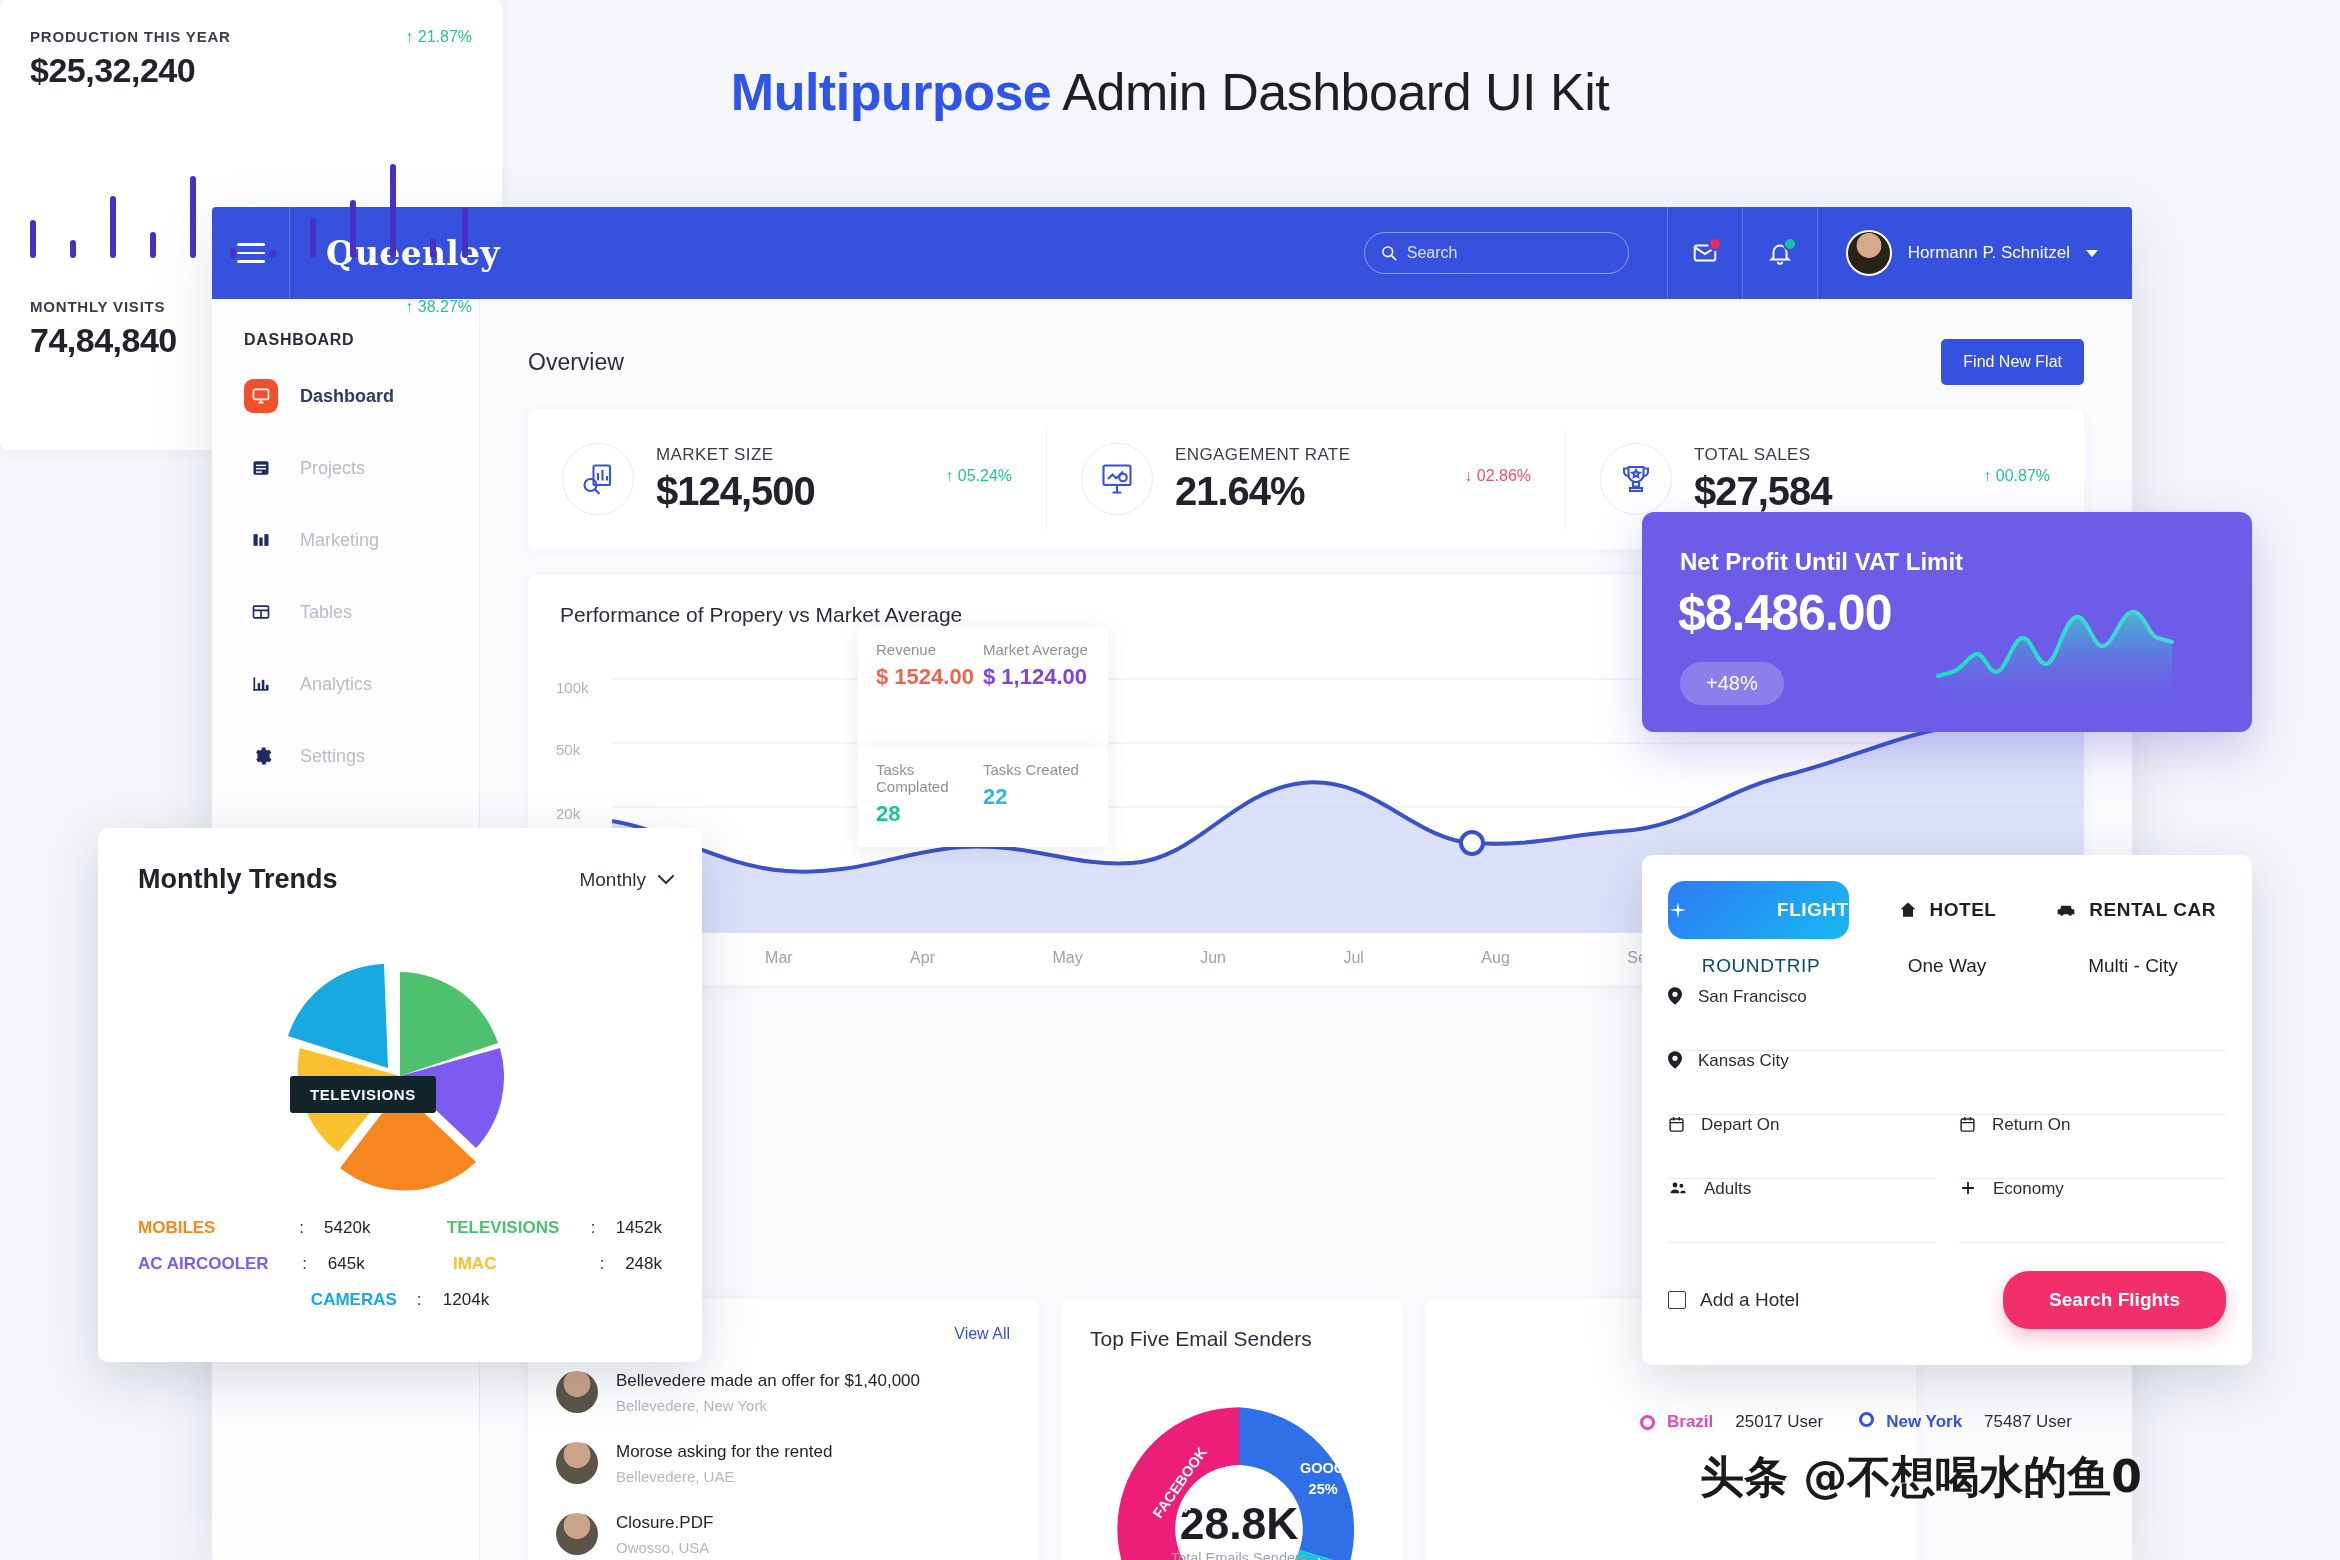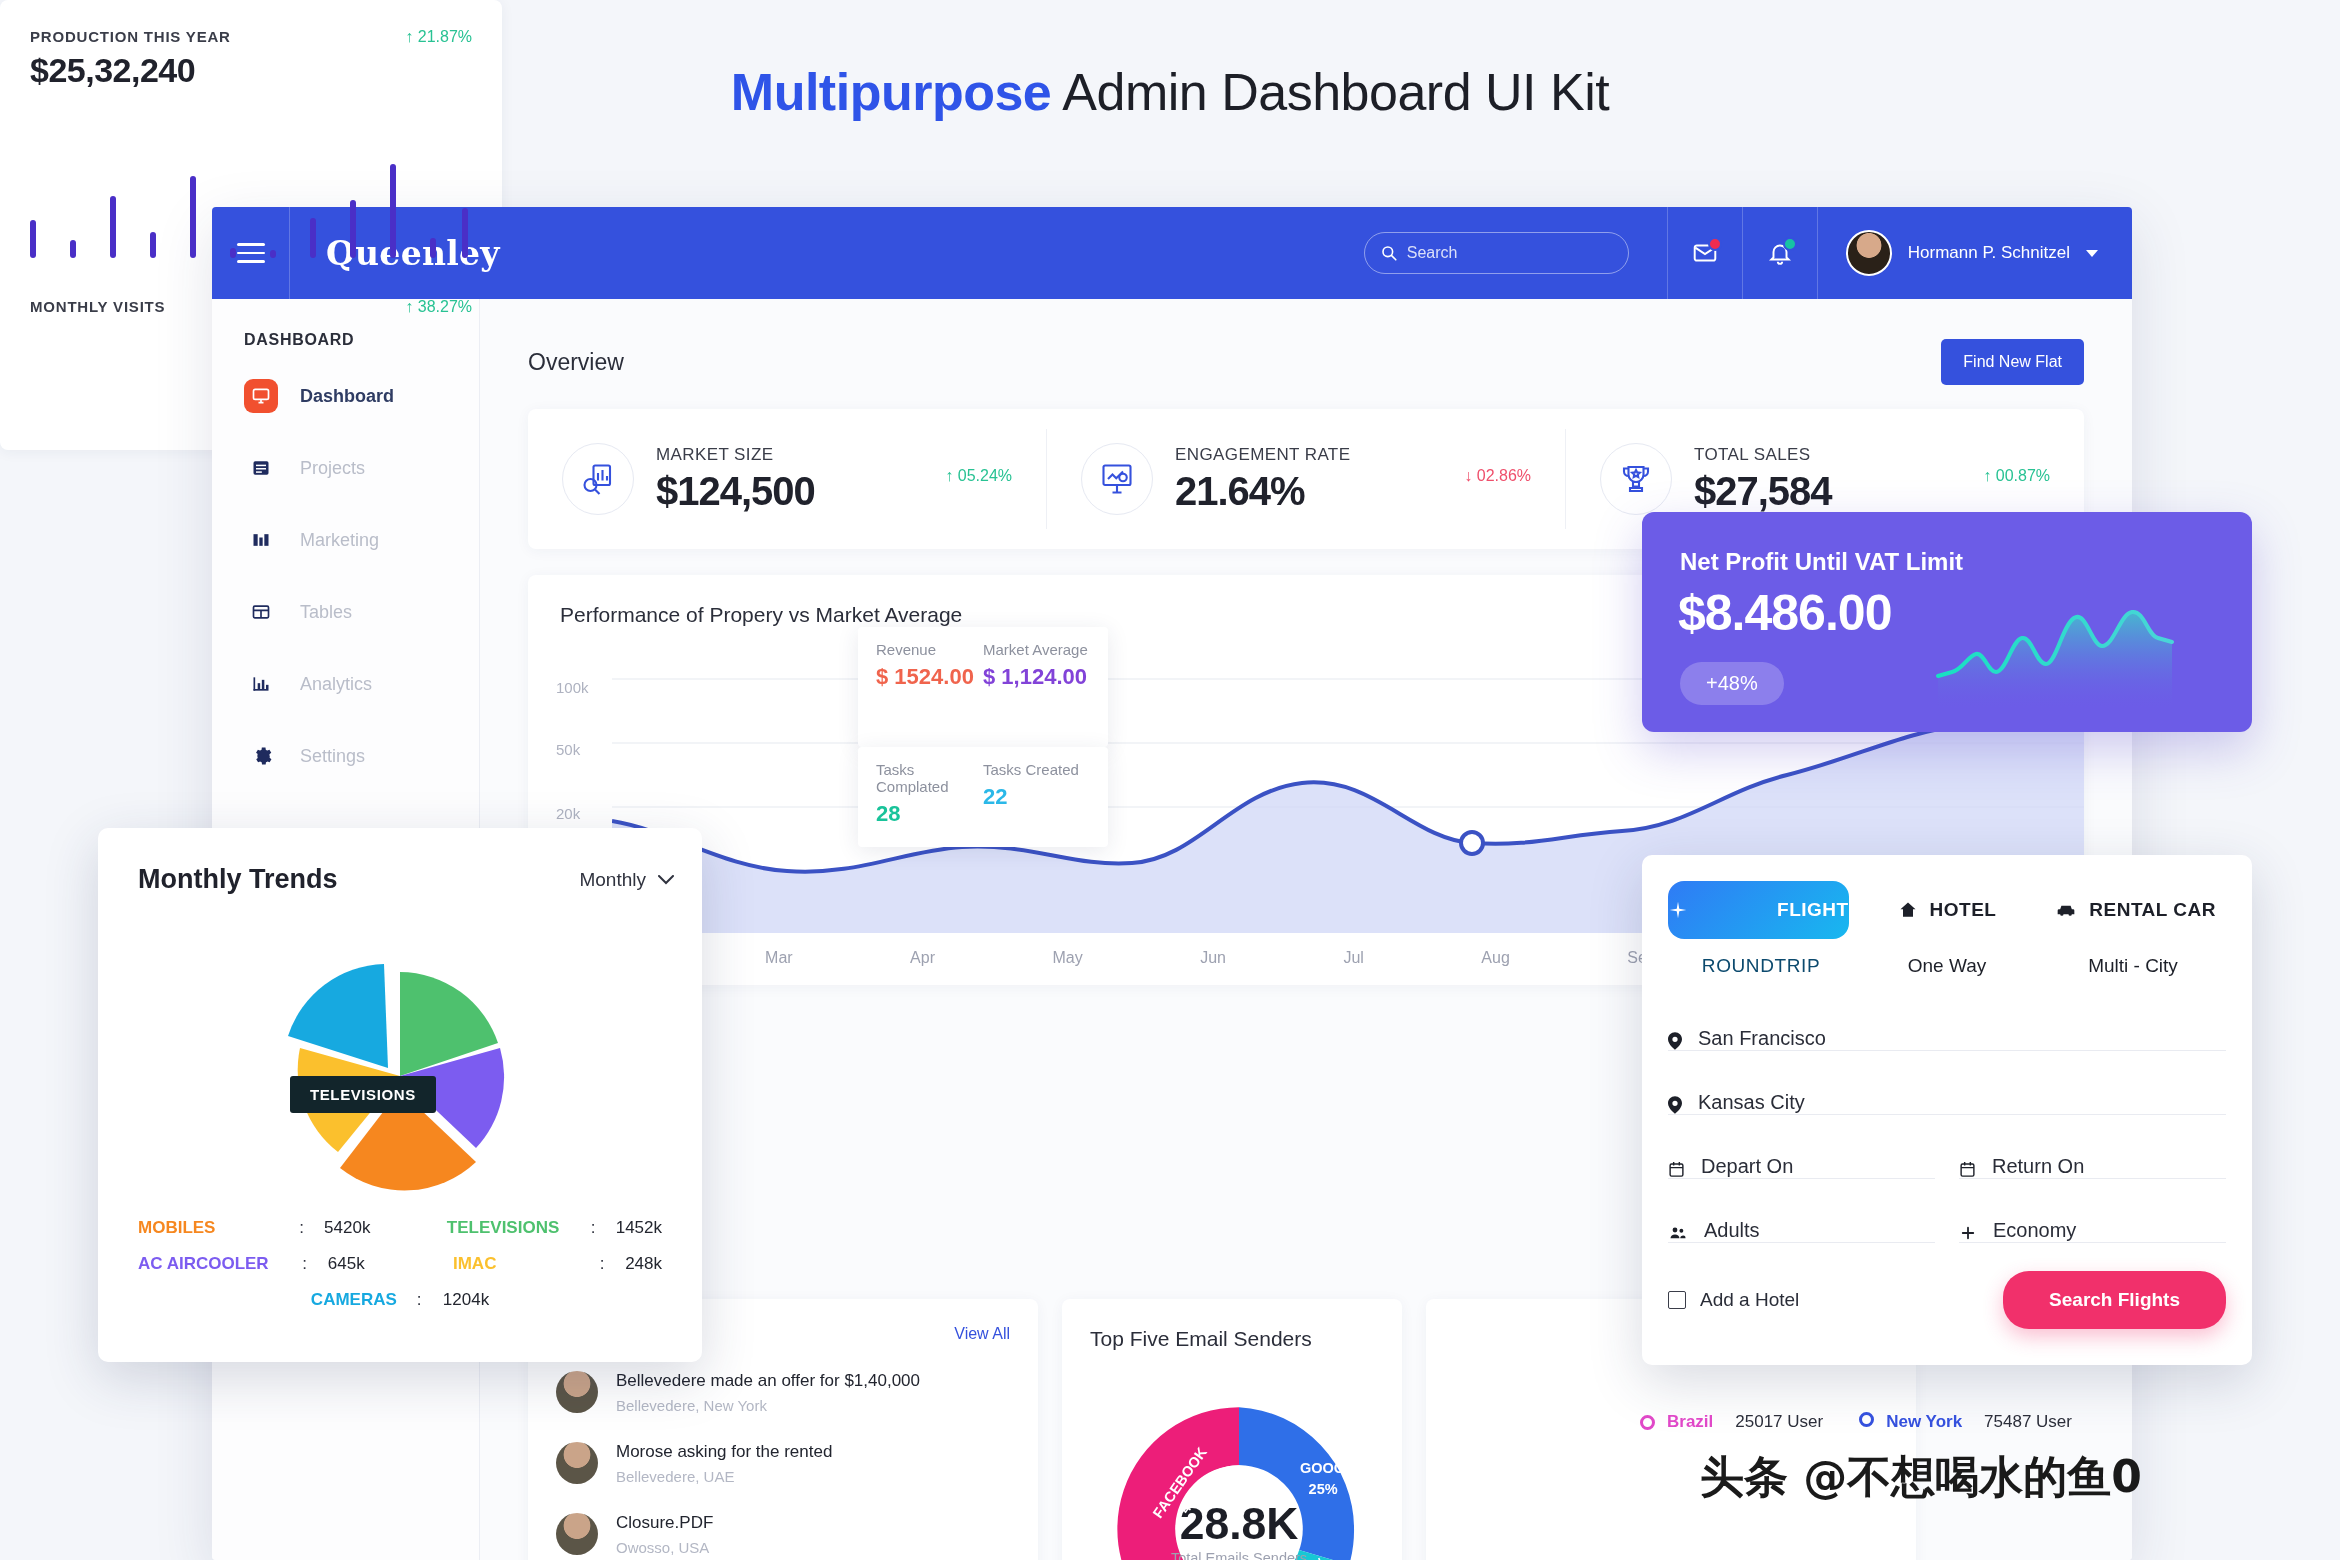--- a/index.html
+++ b/index.html
@@ -199,21 +199,21 @@
   }
 
   
   #flight-card { left:1642px; top:855px; width:610px; height:510px; }
   .fl-tabs { display:flex; align-items:center; padding: 26px 26px 0 26px; gap: 8px; }
   .fl-tab { flex:1; display:flex; align-items:center; justify-content:center; gap:12px; height:58px; font-size:19px; font-weight:700; letter-spacing:.5px; color:#1d2029; cursor:pointer; }
   .fl-tab.active { background: linear-gradient(135deg,#2f7bf5,#18b8ef); color:#fff; border-radius:16px;justify-content:space-between; }
   .fl-trip { display:flex; padding: 16px 26px 0 26px; }
   .fl-trip div { flex:1; text-align:center; font-size:19px; color:#1d2029; cursor:pointer; }
   .fl-trip div.sel { color:#0c4a6e; font-weight:400; letter-spacing:.6px; }
-  .fl-field { margin: 0 26px; border-bottom:1px solid #e9ebf1; height:64px; display:flex; align-items:flex-end; gap:16px; font-size:20px; color:#2a2d38; }
+  .fl-field { margin: 0 26px; border-bottom:1px solid #e9ebf1; height:64px; display:flex; align-items:flex-start; gap:16px; font-size:17px; color:#2a2d38; }
   .fl-grid { display:flex; gap:24px; }
   .fl-grid .fl-field { flex:1; margin:0; }
   .fl-bottom { display:flex; align-items:center; justify-content:space-between; padding: 28px 26px 0 26px; }
   .checkbox { width:18px; height:18px; border:1.8px solid #3a3d49; border-radius:2px; }
   .btn-search {
     background:#f1306b; color:#fff; border:0; border-radius:26px;
     padding: 18px 46px; font-size:19px; font-weight:700;
     font-family:"Liberation Sans",sans-serif; cursor:pointer;
     box-shadow: 0 8px 20px rgba(241,48,107,.3);
   }
@@ -565,20 +565,21 @@
         <rect x="328" y="72" width="6" height="58" rx="3"></rect>
         <rect x="368" y="36" width="6" height="94" rx="3"></rect>
         <rect x="408" y="110" width="6" height="20" rx="3"></rect>
         <rect x="440" y="80" width="6" height="50" rx="3"></rect>
       </g>
     </svg>
     <div style="position:absolute;left:30px;top:298px;width:442px">
       <div style="position:relative">
         <div class="pp-label">MONTHLY VISITS</div>
         <div class="pp-delta up" style="position:absolute;right:0;top:0">↑ <span>38.27%</span></div>
+        <div class="pp-value">74,84,840</div>
       </div>
     </div>
   </div>
 
   <div id="net-profit" class="float">
     <div class="np-title">Net Profit Until VAT Limit</div>
     <div class="np-value">$8.486.00</div>
     <div class="np-badge">+48%</div>
     <svg style="position:absolute;right:18px;bottom:22px" width="300" height="130" viewBox="0 0 300 130">
       <defs>

